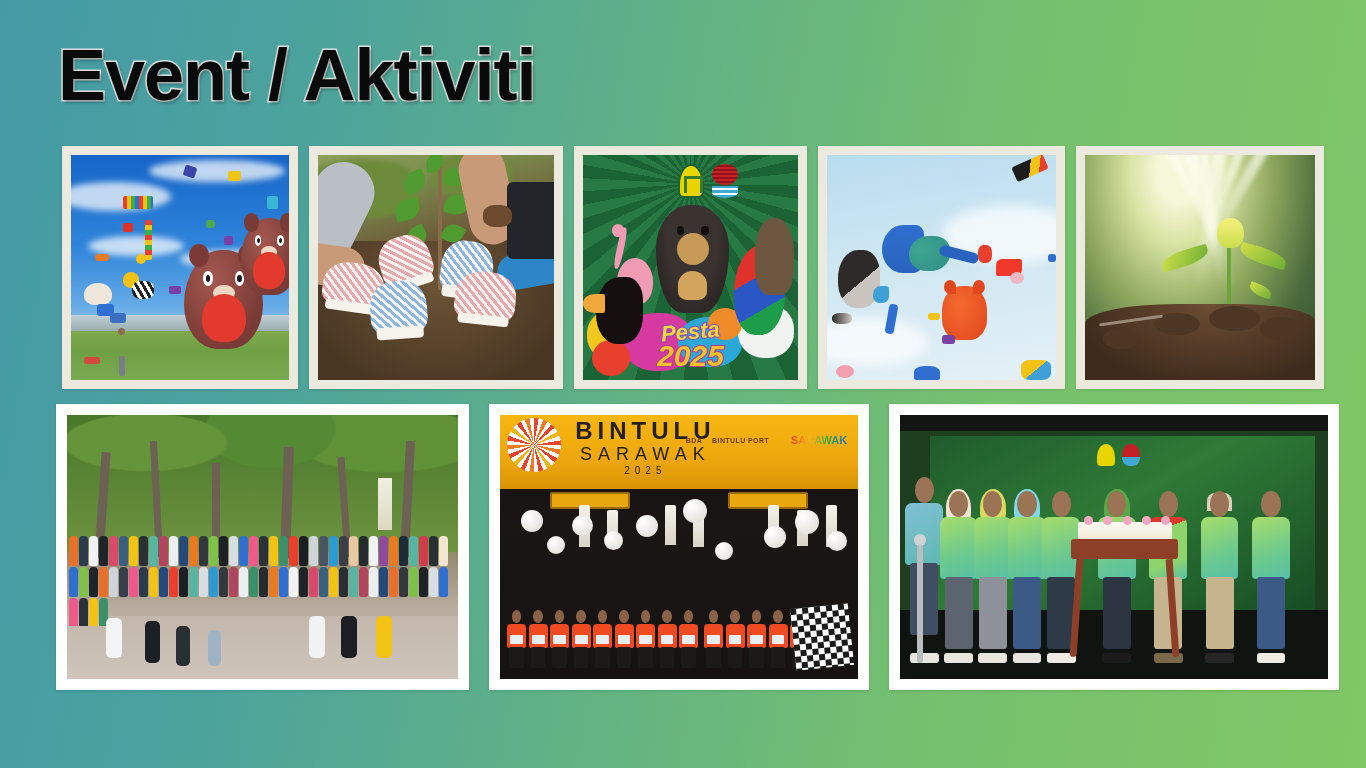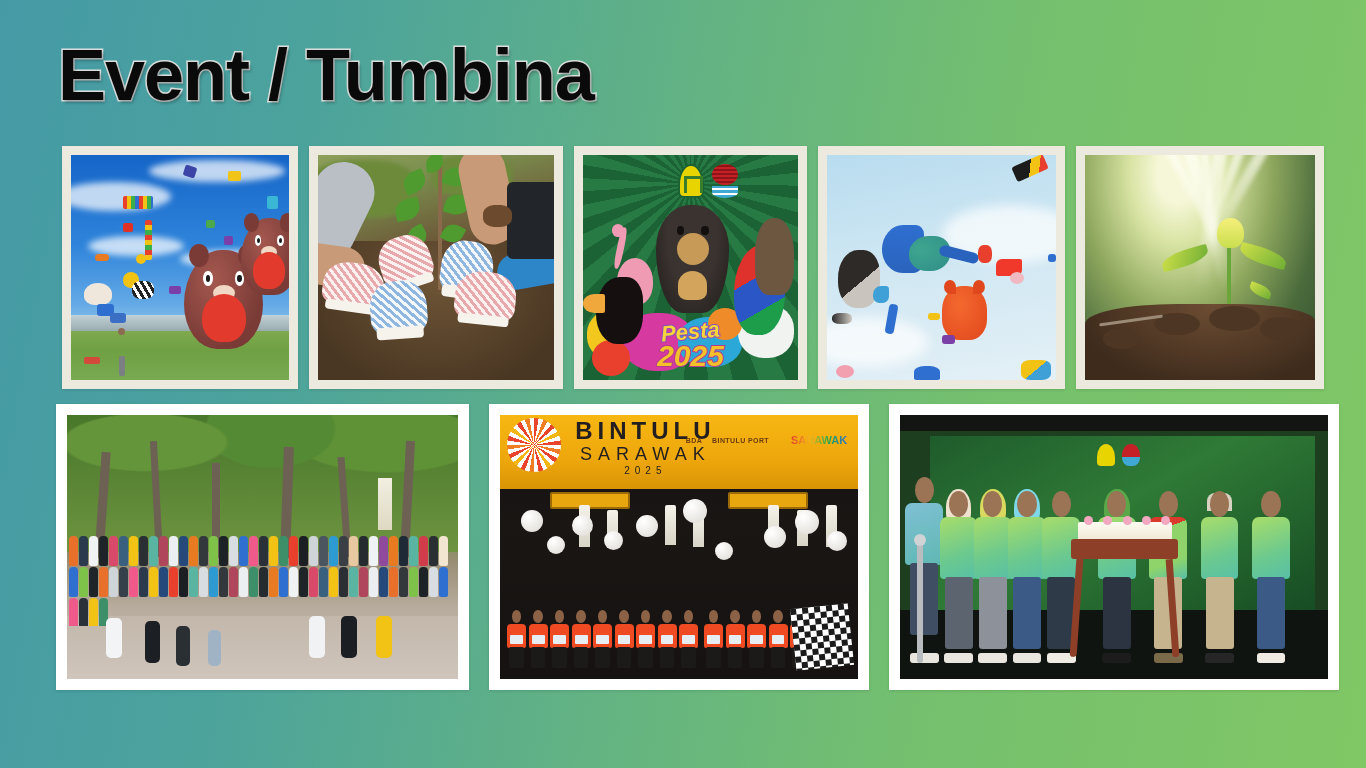--- a/index.html
+++ b/index.html
@@ -220,21 +220,21 @@
     background:linear-gradient(#fdfbf2,#efe6d2); border-radius:2px; border-bottom:3px solid #d9c78e; }
   .cake-table .rose { position:absolute; top:-20%; width:9px; height:9px; background:#f3a8c2; border-radius:50%; }
   .cake-table .leg { position:absolute; top:17%; width:7%; height:84%; background:#8d3f28; border-radius:0 0 6px 6px; }
   .stanchion { position:absolute; left:4%; bottom:6%; width:6px; height:46%; background:#b9bdc0; border-radius:3px; }
   .stanchion:before { content:""; position:absolute; top:-8px; left:-3px; width:12px; height:12px;
     background:#cfd3d6; border-radius:50%; }
 </style>
 </head>
 <body>
 
-<div id="page-title">Event / Tumbina</div>
+<div id="page-title">Event / Aktiviti</div>
 
 <div class="row" id="row-top">
 
   <div class="card p1">
     <div class="photo ph-kitefest">
       <div class="cloud" style="left:-6%;top:12%;width:52%;height:13%;"></div>
       <div class="cloud" style="left:36%;top:2%;width:62%;height:10%;"></div>
       <div class="cloud" style="left:8%;top:36%;width:44%;height:9%;"></div>
       <div class="cloud" style="left:50%;top:42%;width:48%;height:8%;"></div>
       <div class="horizon"></div>

